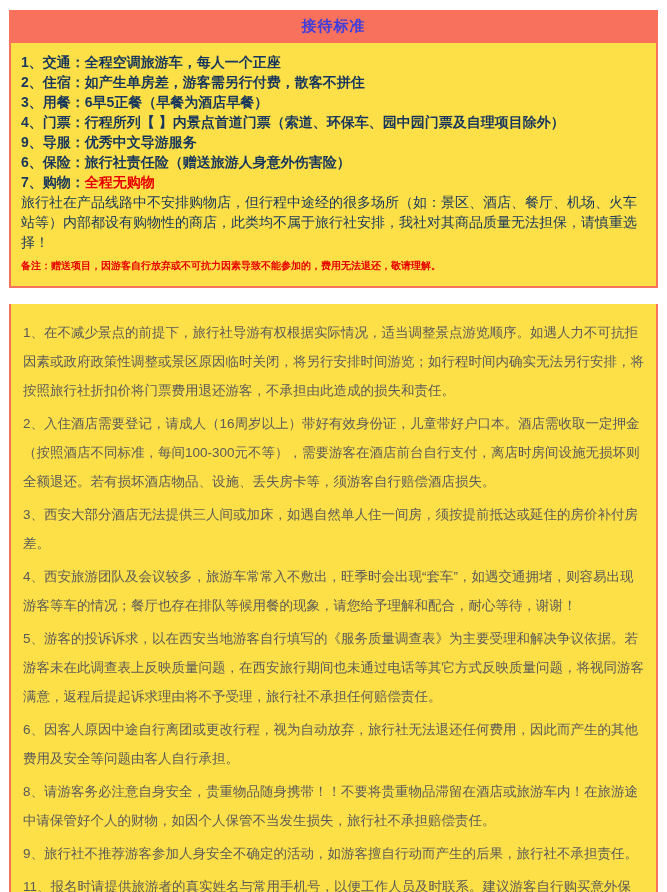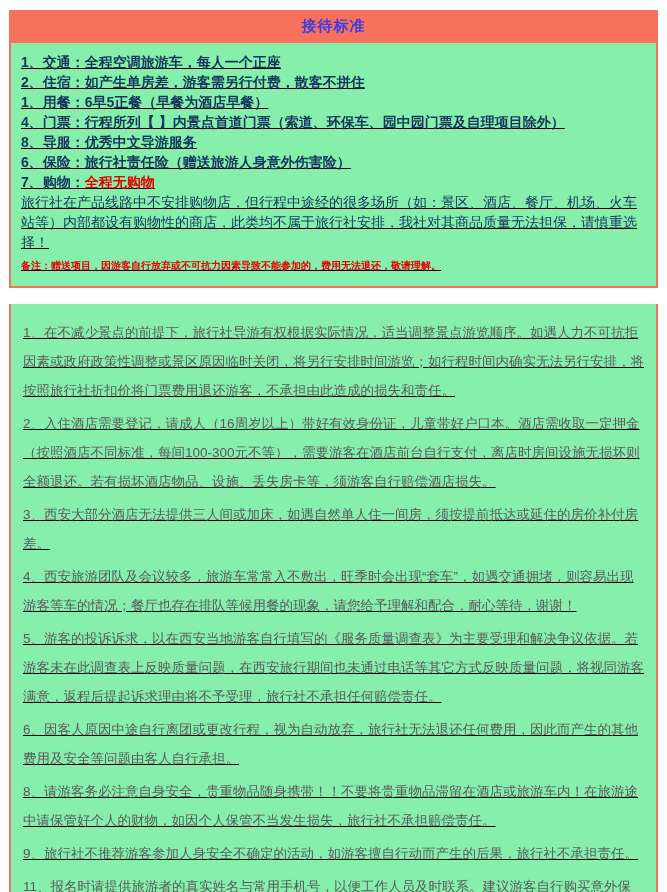--- a/index.html
+++ b/index.html
@@ -12,22 +12,21 @@
   .section { margin-bottom:16px; }
   .band {
     background:#F8715C; height:33px;
     display:flex; align-items:center; justify-content:center;
   }
   .band-title {
     color:#3D3DE0; font-weight:bold; font-size:15px; letter-spacing:1px;
   }
   .box {
     border:2px solid #F8715C; border-top:none;
-    background:#86efac;
-    text-decoration:underline;
+    background:#fde047;
   }
   
   .box-reception { padding:9px 10px 10px 10px; }
   .rc-item {
     color:#17365D; font-weight:bold;
     font-size:14px; line-height:20px;
   }
   .rc-highlight { color:#E60000; }
   .rc-paragraph {
     color:#17365D; font-weight:normal;
@@ -49,23 +48,23 @@
 
 <div class="wrap">
 
   <div class="section">
     <div class="band">
       <span class="band-title">接待标准</span>
     </div>
     <div class="box box-reception">
       <div class="rc-item">1、交通：全程空调旅游车，每人一个正座</div>
       <div class="rc-item">2、住宿：如产生单房差，游客需另行付费，散客不拼住</div>
-      <div class="rc-item">1、用餐：6早5正餐（早餐为酒店早餐）</div>
+      <div class="rc-item">3、用餐：6早5正餐（早餐为酒店早餐）</div>
       <div class="rc-item">4、门票：行程所列【 】内景点首道门票（索道、环保车、园中园门票及自理项目除外）</div>
-      <div class="rc-item">8、导服：优秀中文导游服务</div>
+      <div class="rc-item">9、导服：优秀中文导游服务</div>
       <div class="rc-item">6、保险：旅行社责任险（赠送旅游人身意外伤害险）</div>
       <div class="rc-item"><span>7、购物：</span><span class="rc-highlight">全程无购物</span></div>
       <div class="rc-paragraph">旅行社在产品线路中不安排购物店，但行程中途经的很多场所（如：景区、酒店、餐厅、机场、火车站等）内部都设有购物性的商店，此类均不属于旅行社安排，我社对其商品质量无法担保，请慎重选择！</div>
       <div class="rc-note">备注：赠送项目，因游客自行放弃或不可抗力因素导致不能参加的，费用无法退还，敬请理解。</div>
     </div>
   </div>
 
   <div class="section">
     <div class="box box-special">
       <p class="sp-item">1、在不减少景点的前提下，旅行社导游有权根据实际情况，适当调整景点游览顺序。如遇人力不可抗拒因素或政府政策性调整或景区原因临时关闭，将另行安排时间游览；如行程时间内确实无法另行安排，将按照旅行社折扣价将门票费用退还游客，不承担由此造成的损失和责任。</p>

